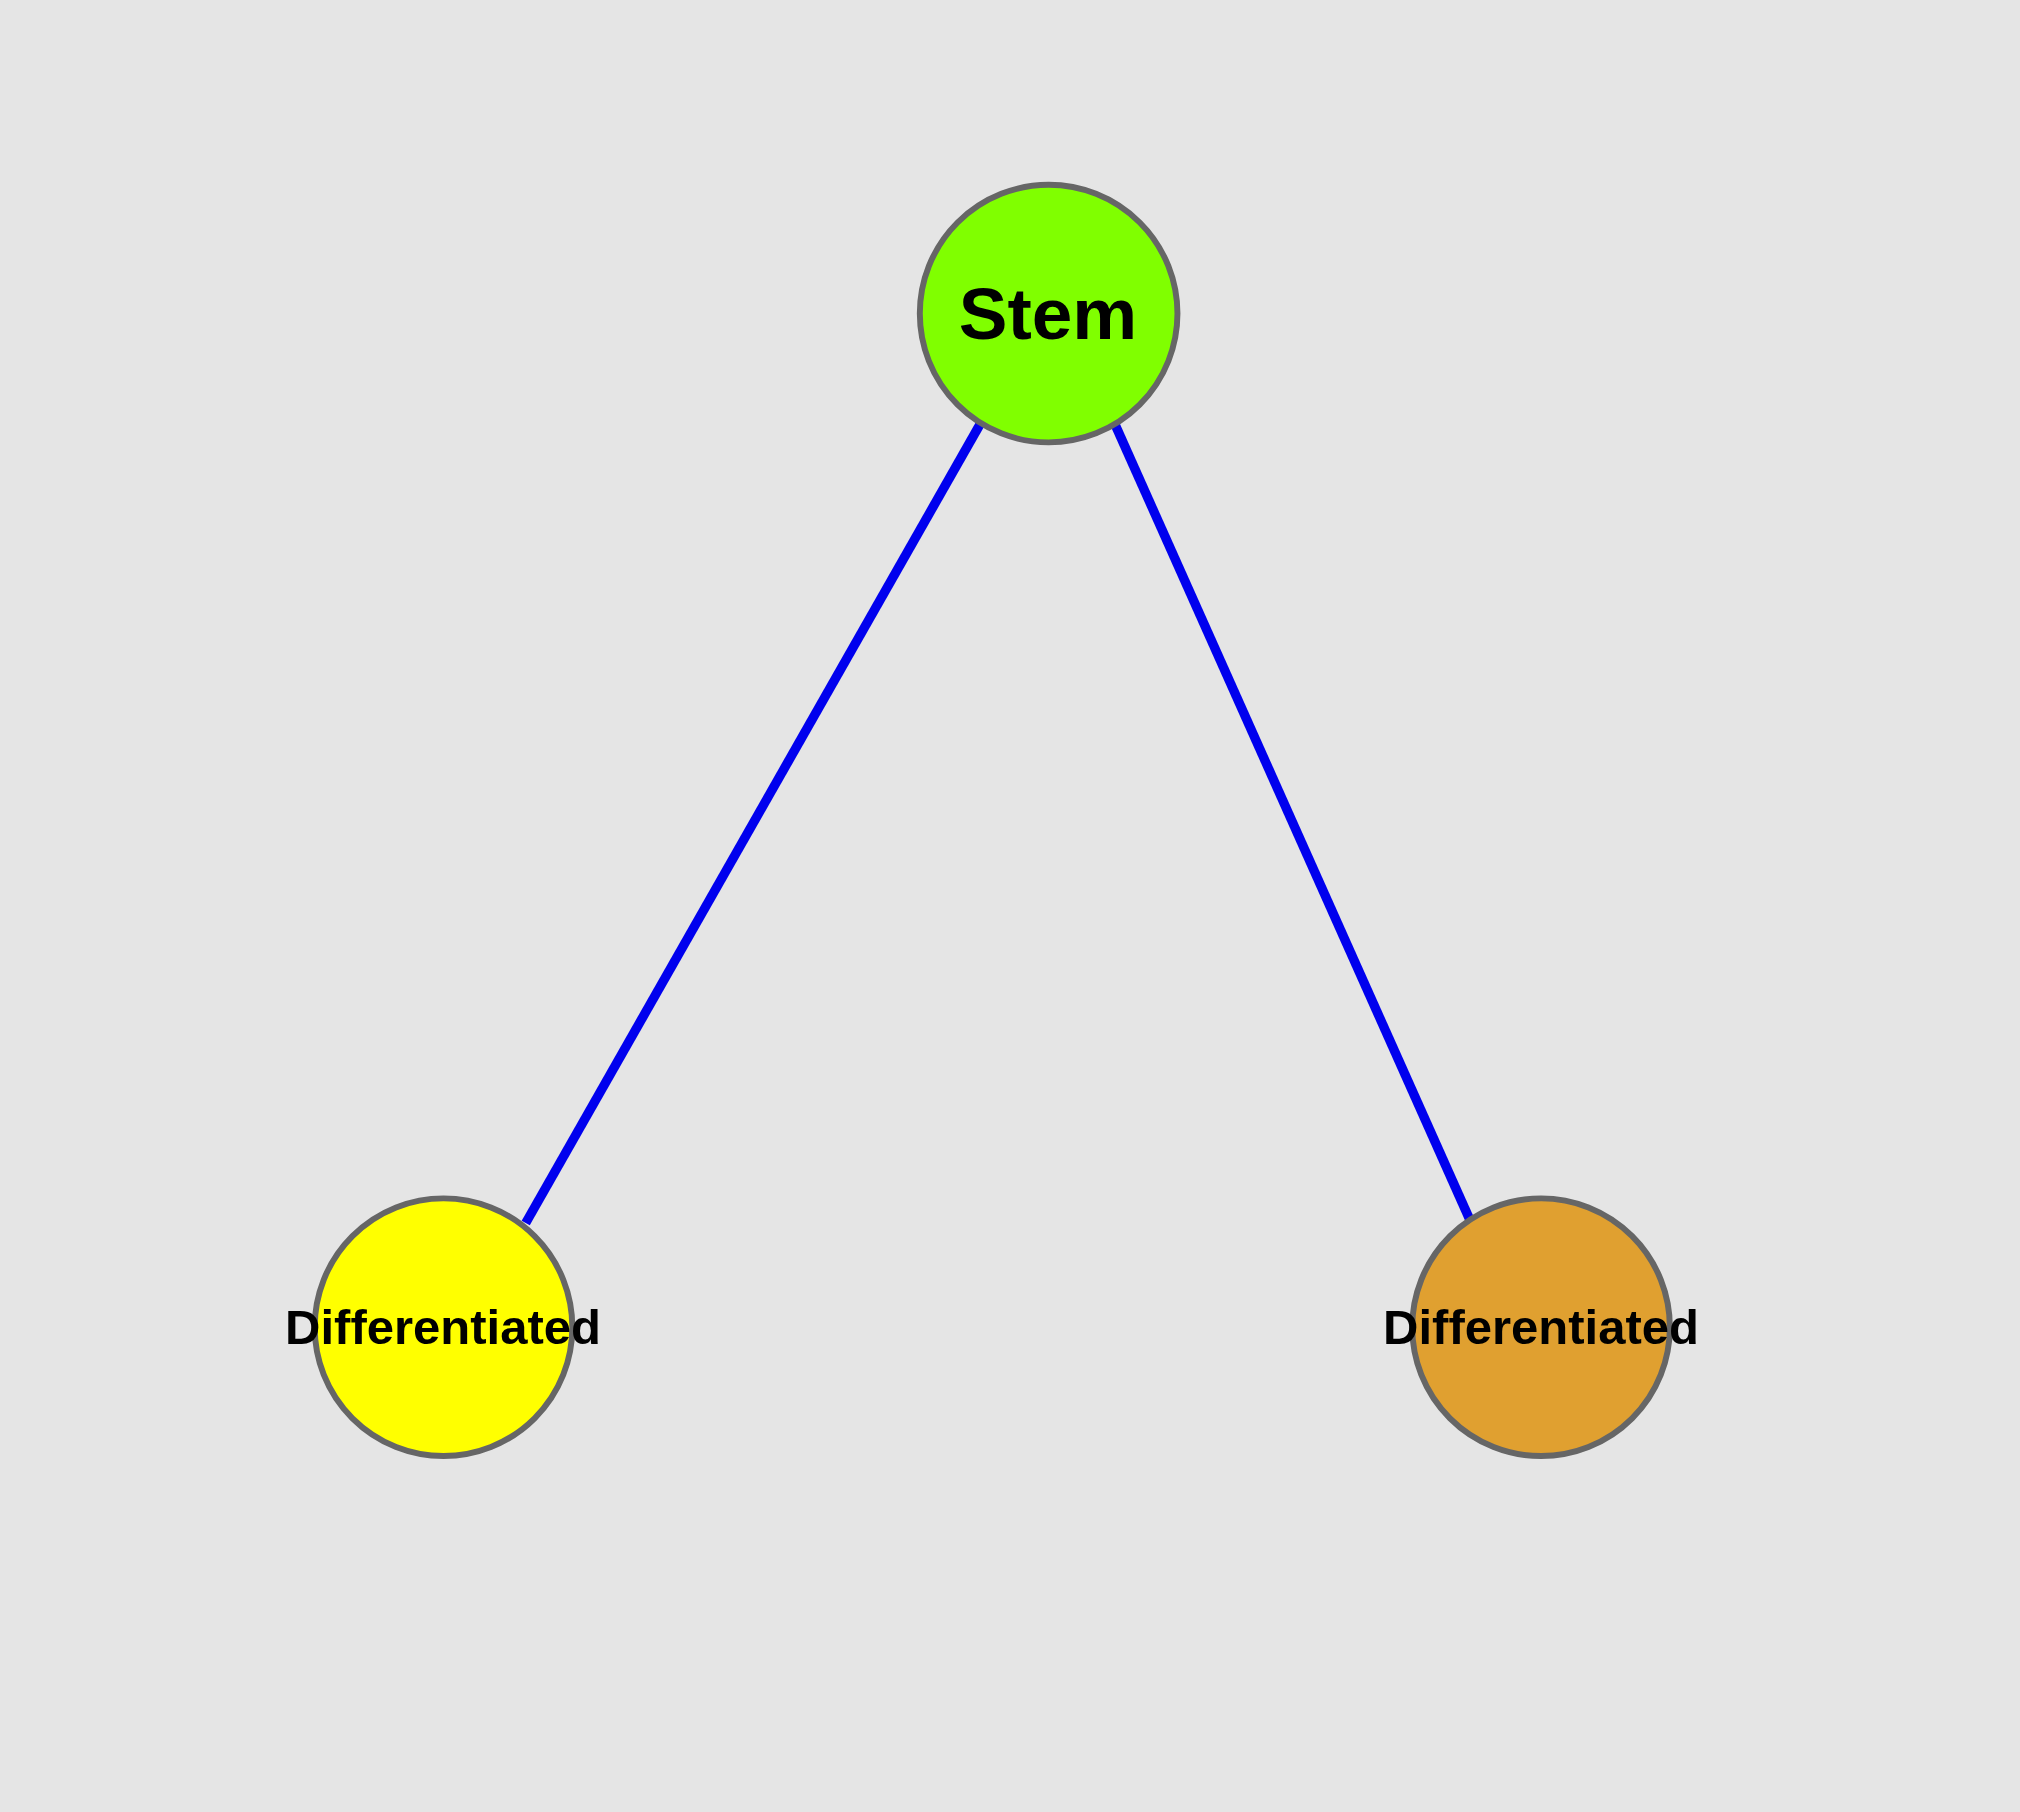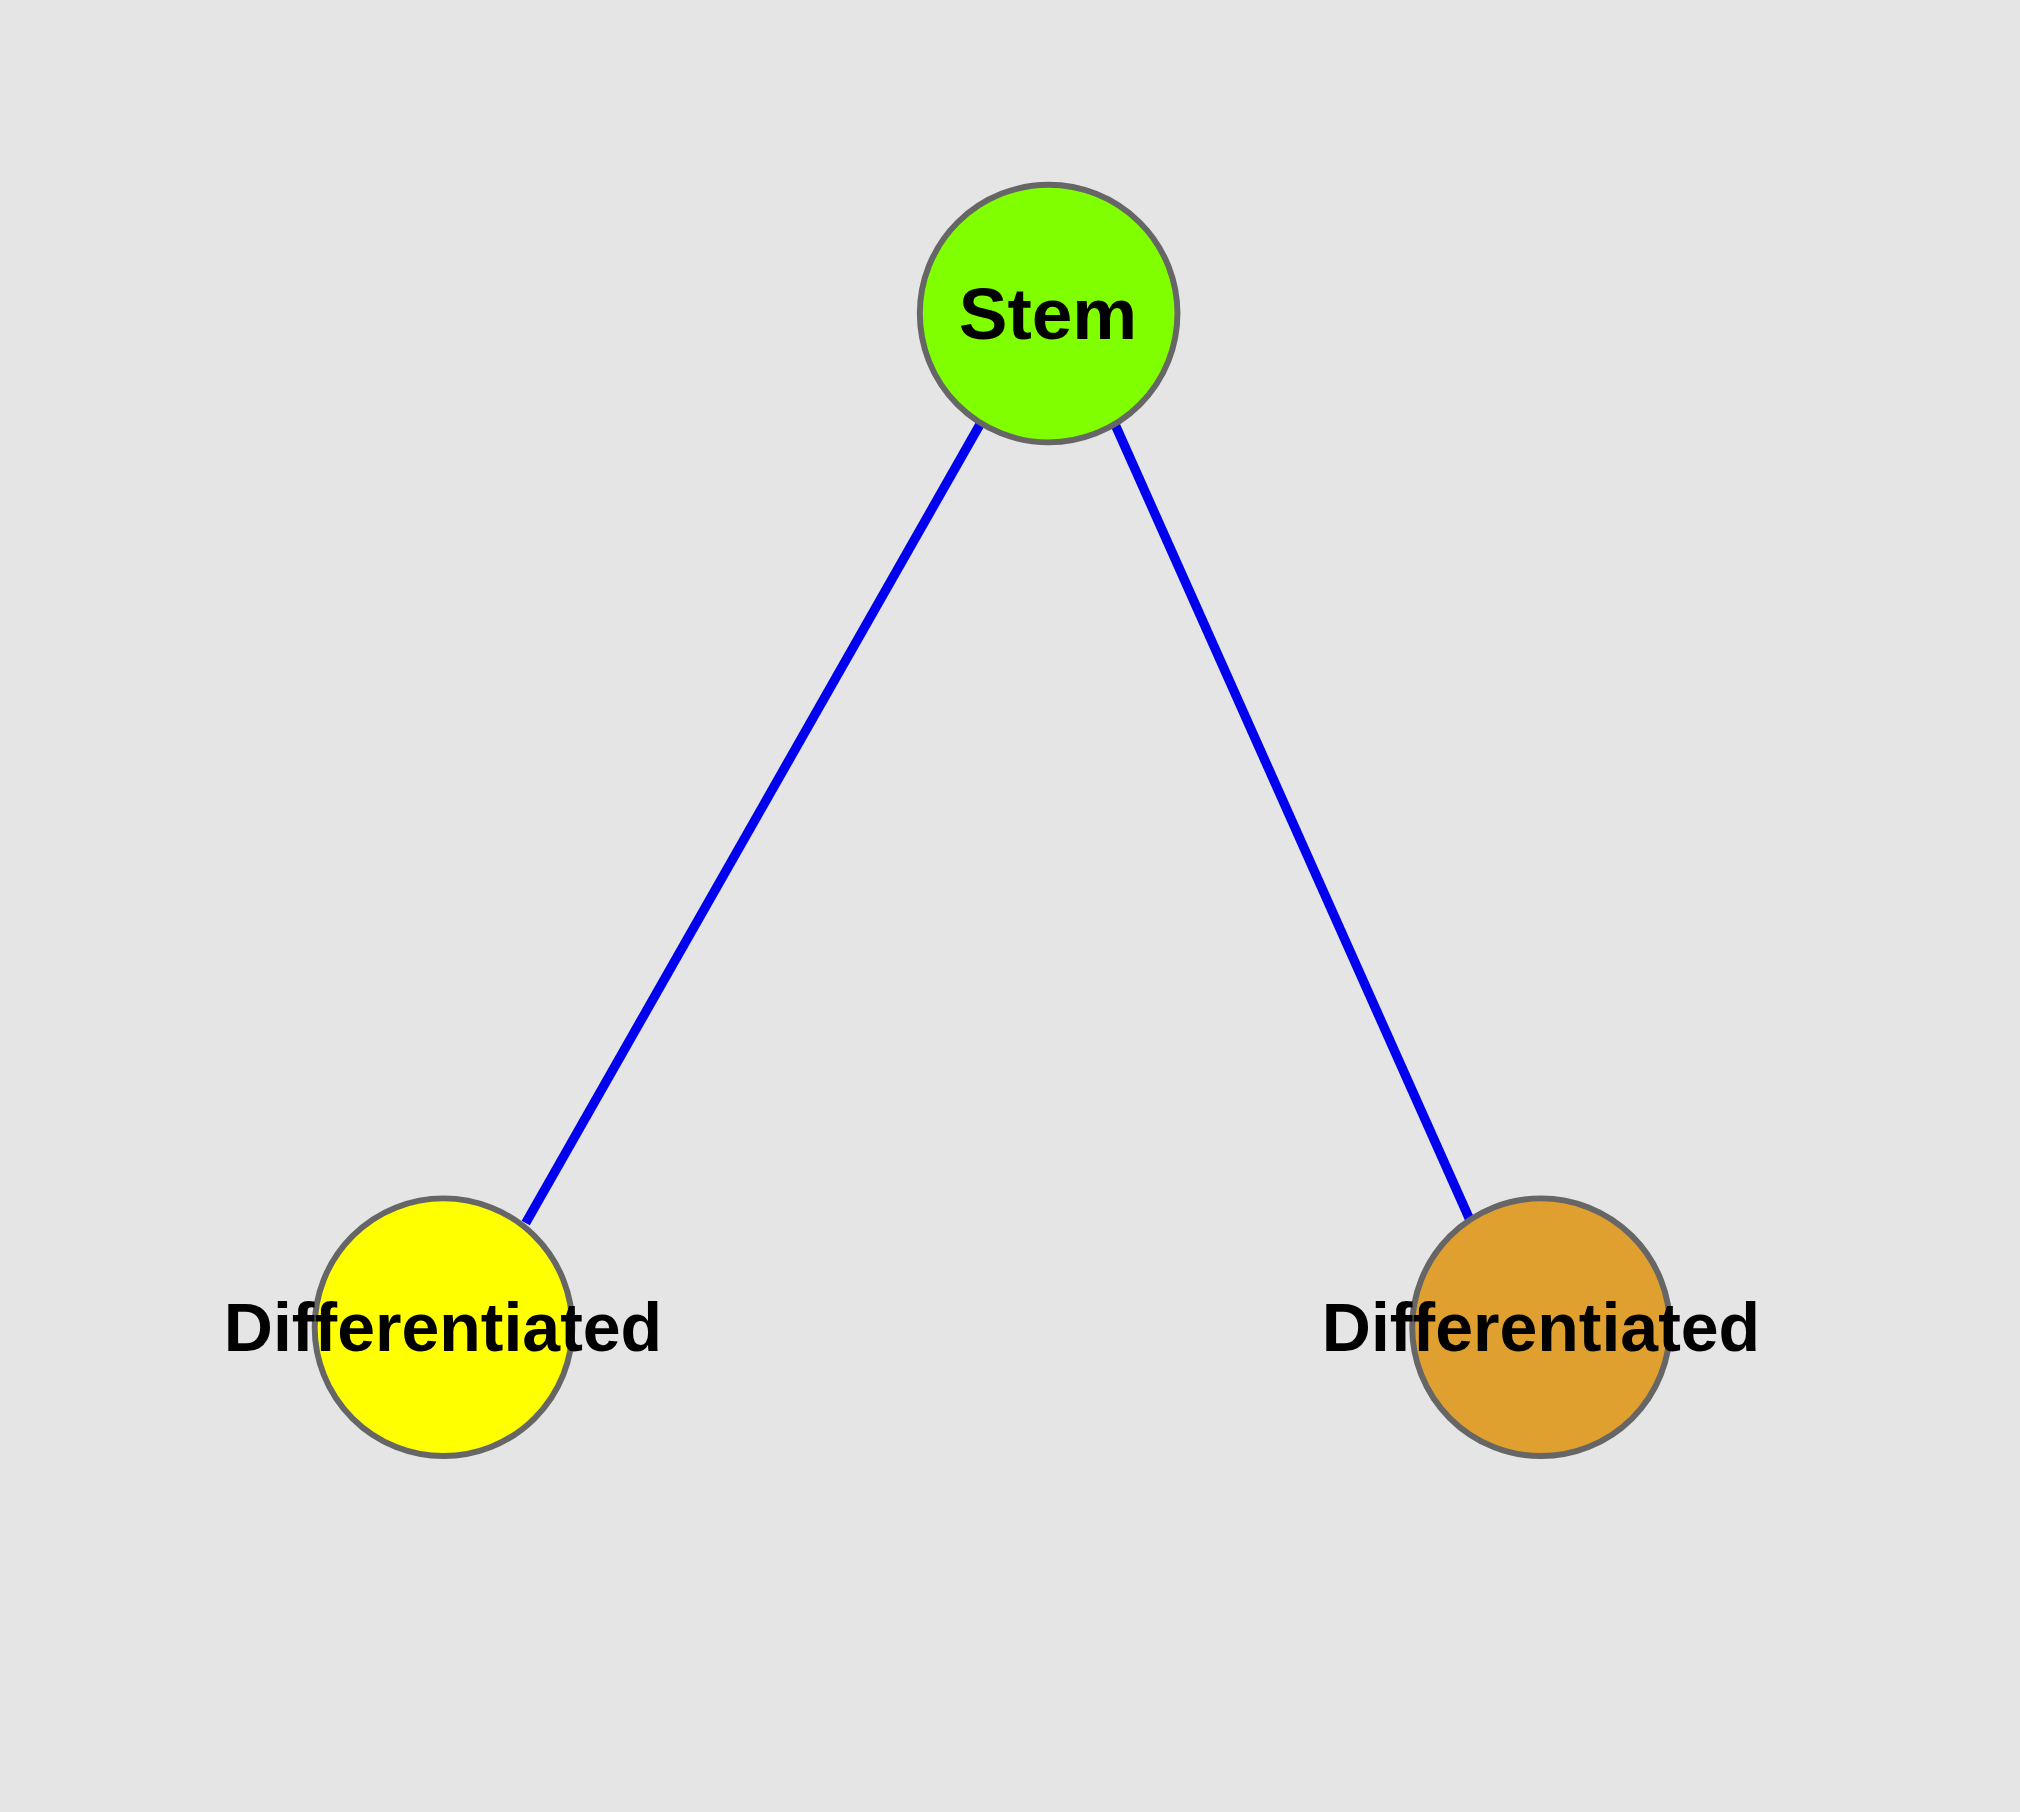--- a/index.html
+++ b/index.html
@@ -32,21 +32,21 @@
     color: #000000;
     line-height: 1.12;
     white-space: nowrap;
     pointer-events: none;
     transform: translate(-50%, -50%);
   }
   .node-label-root {
     font-size: 73px;
   }
   .node-label-leaf {
-    font-size: 68px;
+    font-size: 49px;
     text-align: right;
   }
 </style>
 </head>
 <body>
 
 <div id="canvas" style="background: #e5e5e5;">
 
   <svg id="graph-svg" viewBox="0 0 2384 2138">
     <g>

